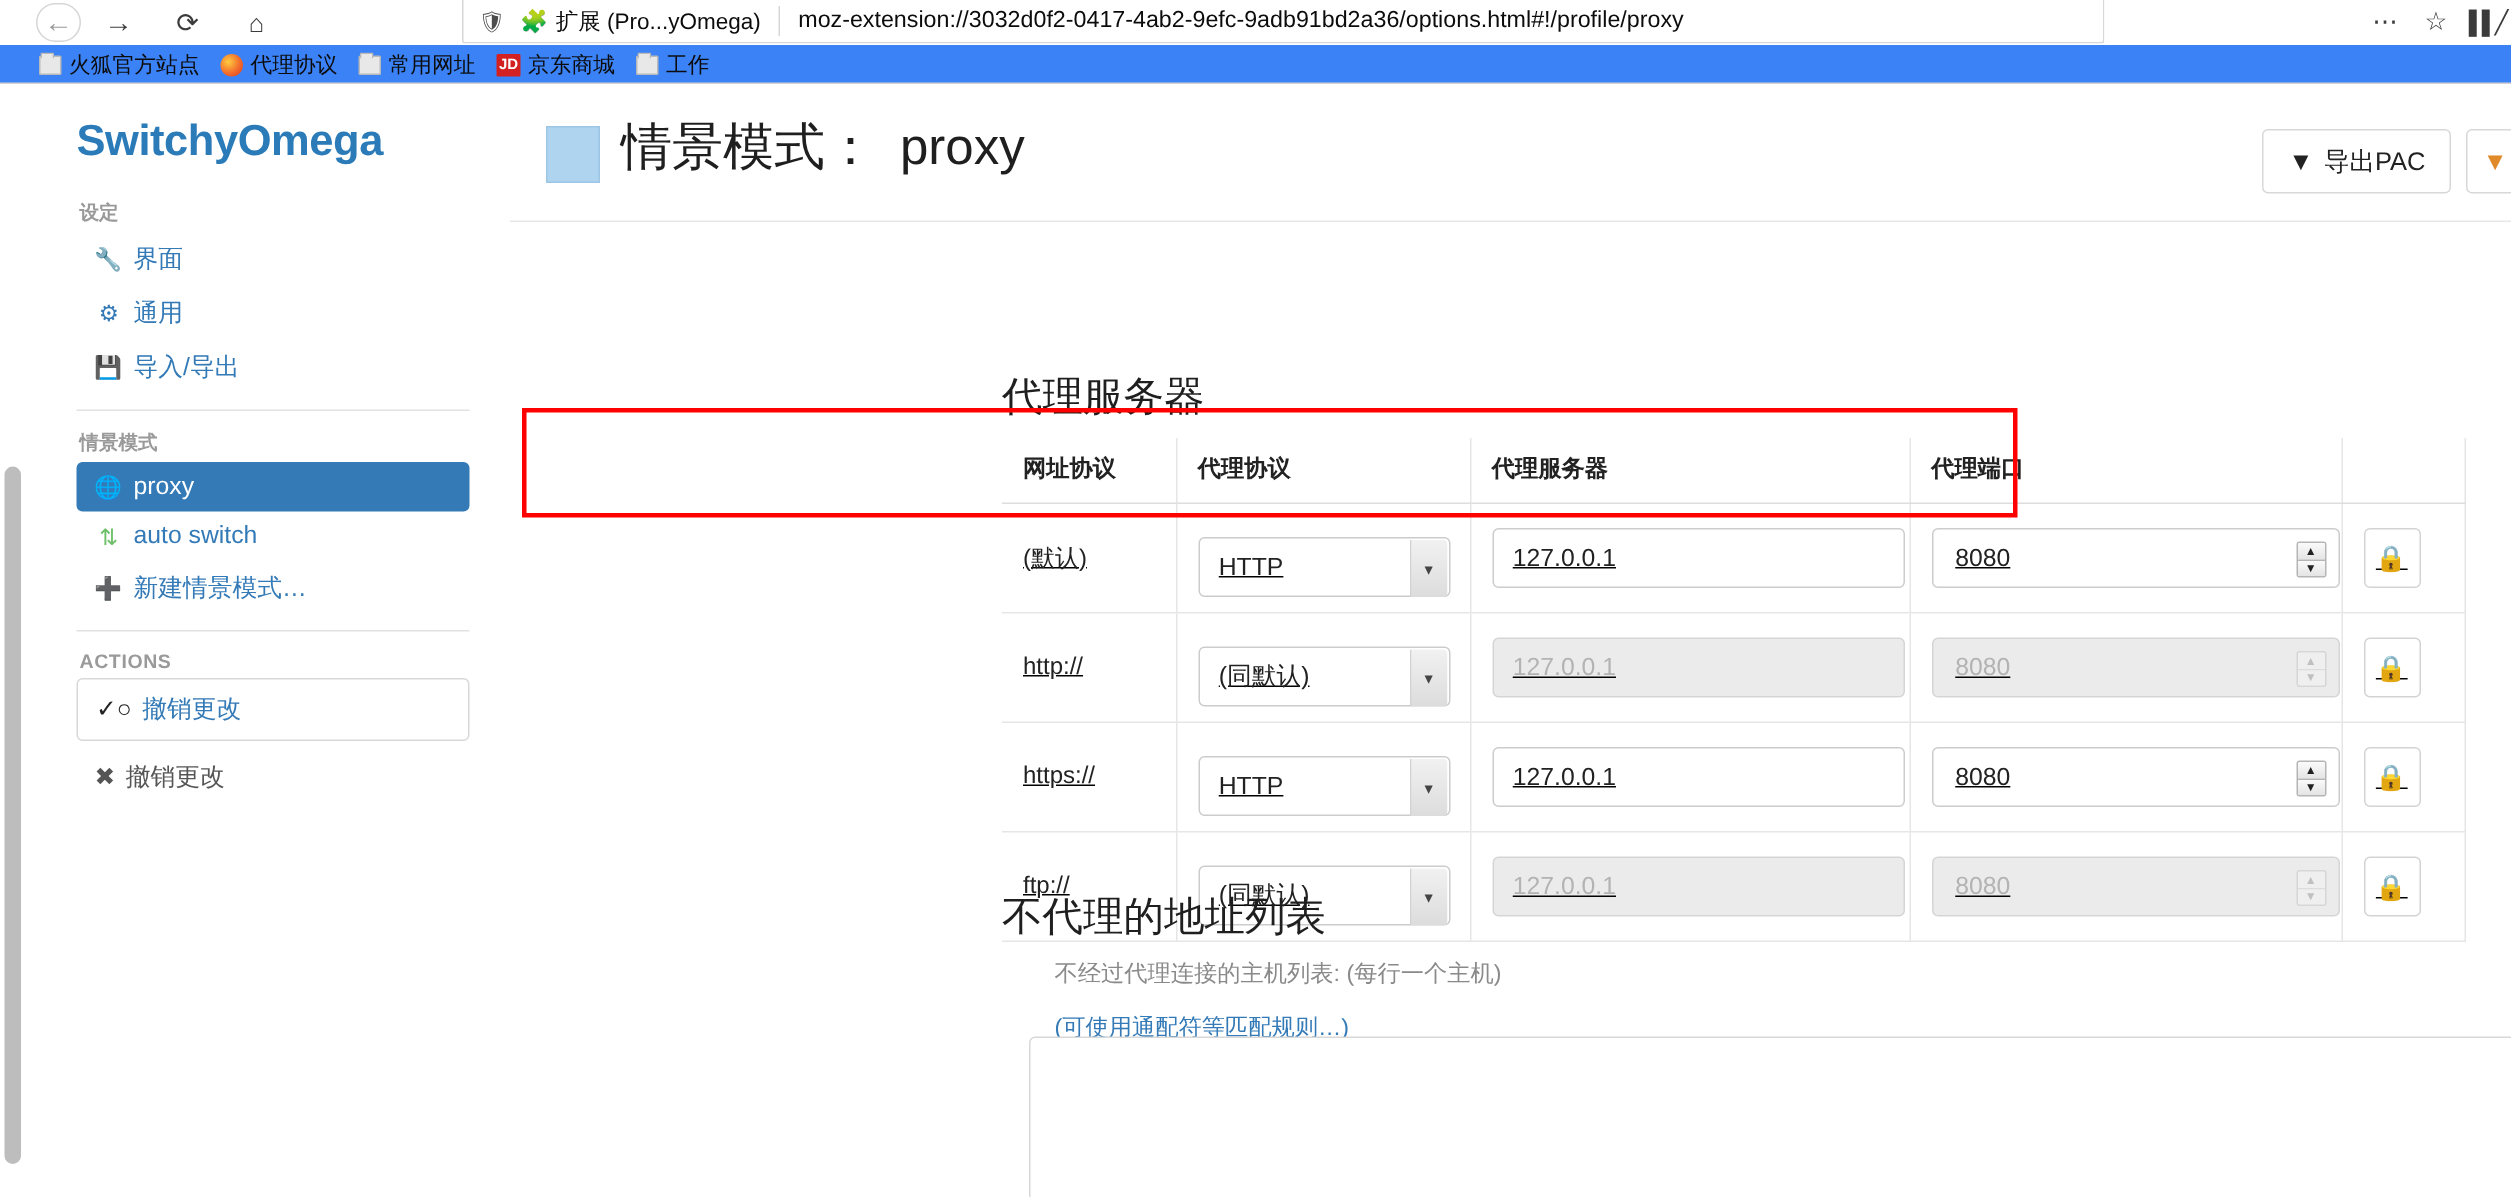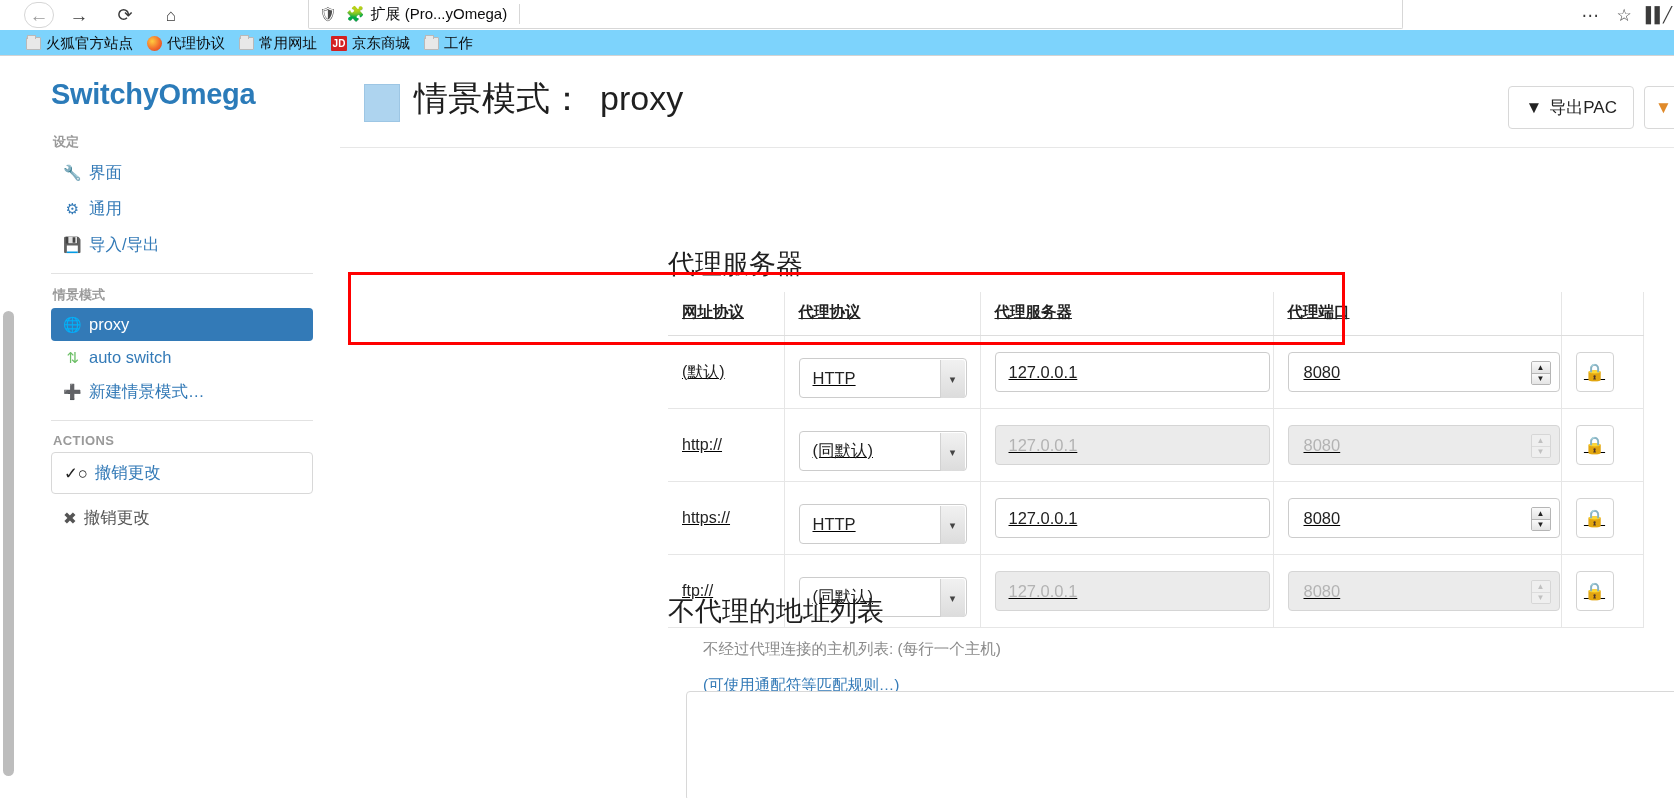--- a/index.html
+++ b/index.html
@@ -55,21 +55,21 @@
   #chrome-right {
     position: absolute; right: 0; top: 0; height: 30px; display: flex;
     align-items: center; gap: 2px;
   }
   #chrome-right .ic { width: 32px; height: 28px; display:flex; align-items:center;
     justify-content:center; font-size: 17px; color: #3b3b3b;}
 
   #bookmarks-bar {
     position: absolute; left: 0; top: 30px; width: 1674px; height: 26px;
     display: flex; align-items: center; gap: 0px; padding-left: 20px;
-    background: #7dd3fc;
+    background: #3b82f6;
   }
   .bm {
     display: flex; align-items: center; gap: 5px; font-size: 14.5px;
     color: #0c0c0d; padding: 2px 8px 2px 6px; white-space: nowrap;
   }
   .bm .folder {
     width: 15px; height: 13px; position: relative; display:inline-block;
     background: #e8e8e8; border: 1px solid #b9b9b9; border-radius: 1px;
   }
   .bm .folder::before {
@@ -163,21 +163,20 @@
 
   #section-proxy-title {
     position: absolute; left: 340px; top: 190px; font-size: 27px; color: #1f1f1f;
   }
   #proxy-table-wrap { position: absolute; left: 340px; top: 236px; width: 975px; }
   table.proxytable { border-collapse: collapse; width: 975px; table-layout: fixed; }
   table.proxytable th {
     text-align: left; font-size: 15.5px; color: #222; font-weight: bold;
     padding: 10px 14px 12px 14px; border-bottom: 1px solid #dddddd;
     border-right: 1px solid #e6e6e6;
-    text-decoration: underline;
   }
   table.proxytable td {
     padding: 10px 14px; border-bottom: 1px solid #e6e6e6;
     border-right: 1px solid #e6e6e6; vertical-align: middle; text-decoration: underline;
   }
   table.proxytable tr td:last-child, table.proxytable tr th:last-child { border-right: 1px solid #e6e6e6;}
   .col-scheme { width: 116px; }
   .col-proto  { width: 196px; }
   .col-server { width: 293px; }
   .col-port   { width: 288px; }
@@ -255,20 +254,21 @@
     <div class="navbtn reload">⟳</div>
     <div class="navbtn home">⌂</div>
 
     <div id="urlbar">
       <span class="shield">🛡</span>
       <span class="extchip">
         <span class="puzzle">🧩</span>
         <span>扩展 (Pro...yOmega)</span>
       </span>
       <span class="sep"></span>
+      <span class="urltext">moz-extension://3032d0f2-0417-4ab2-9efc-9adb91bd2a36/options.html#!/profile/proxy</span>
     </div>
 
     <div id="chrome-right">
       <div class="ic">⋯</div>
       <div class="ic">☆</div>
       <div class="ic" style="letter-spacing:-2px;font-size:15px;">▌▌╱</div>
     </div>
   </div>
 
   <div id="bookmarks-bar">

